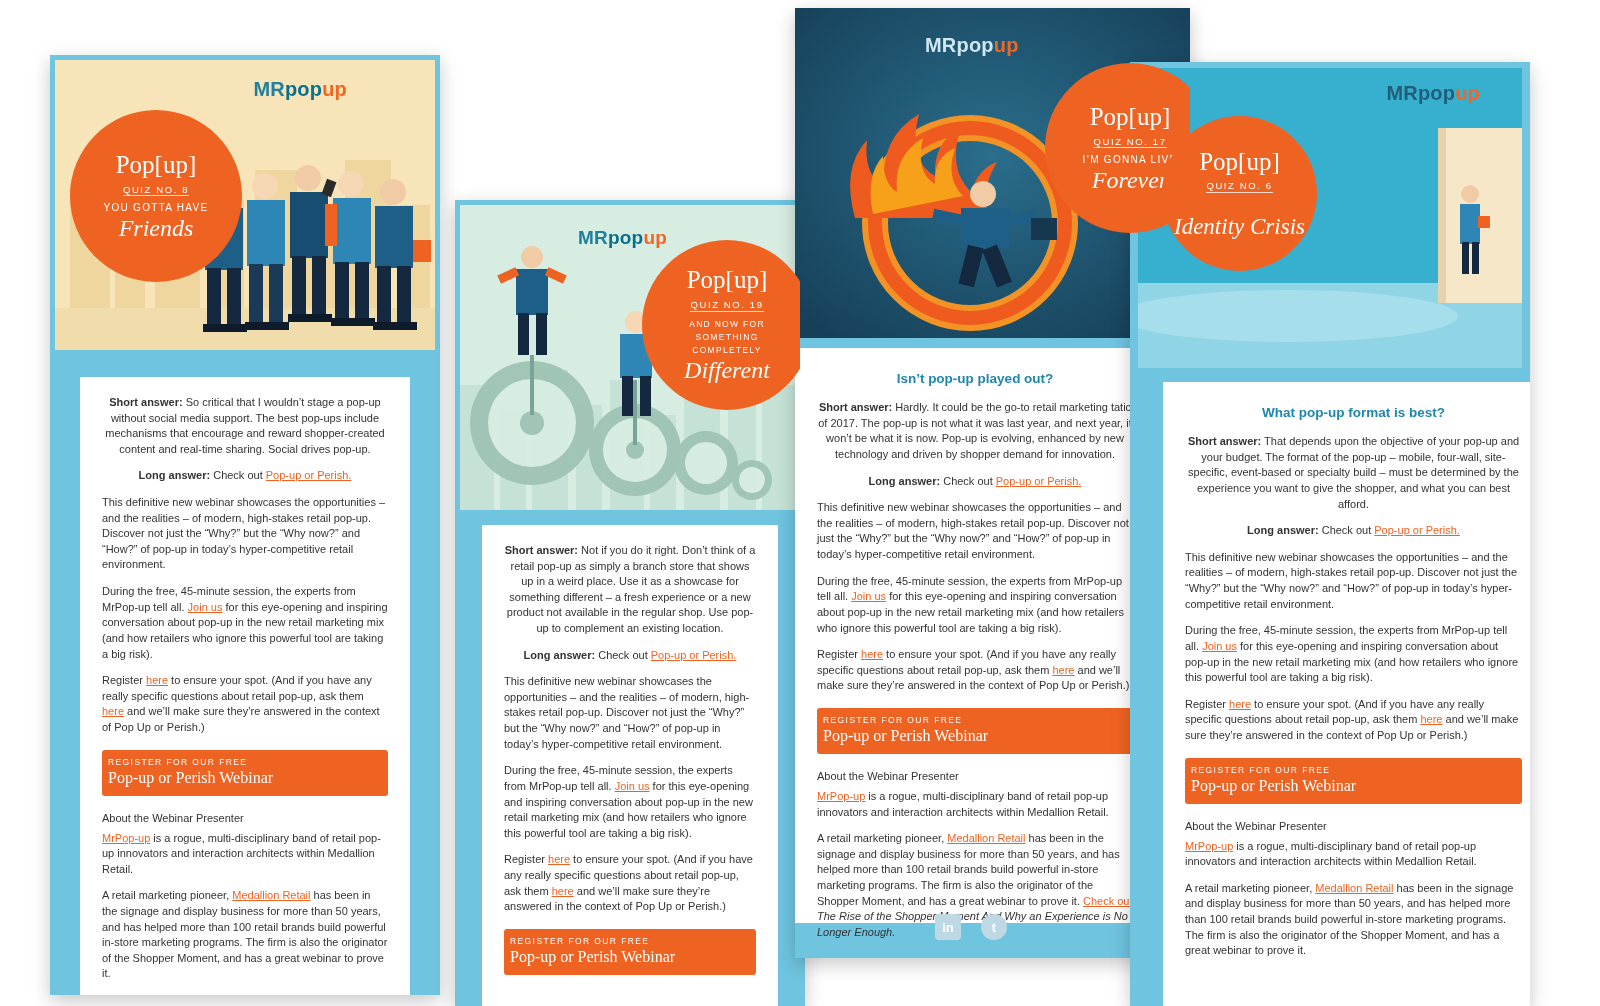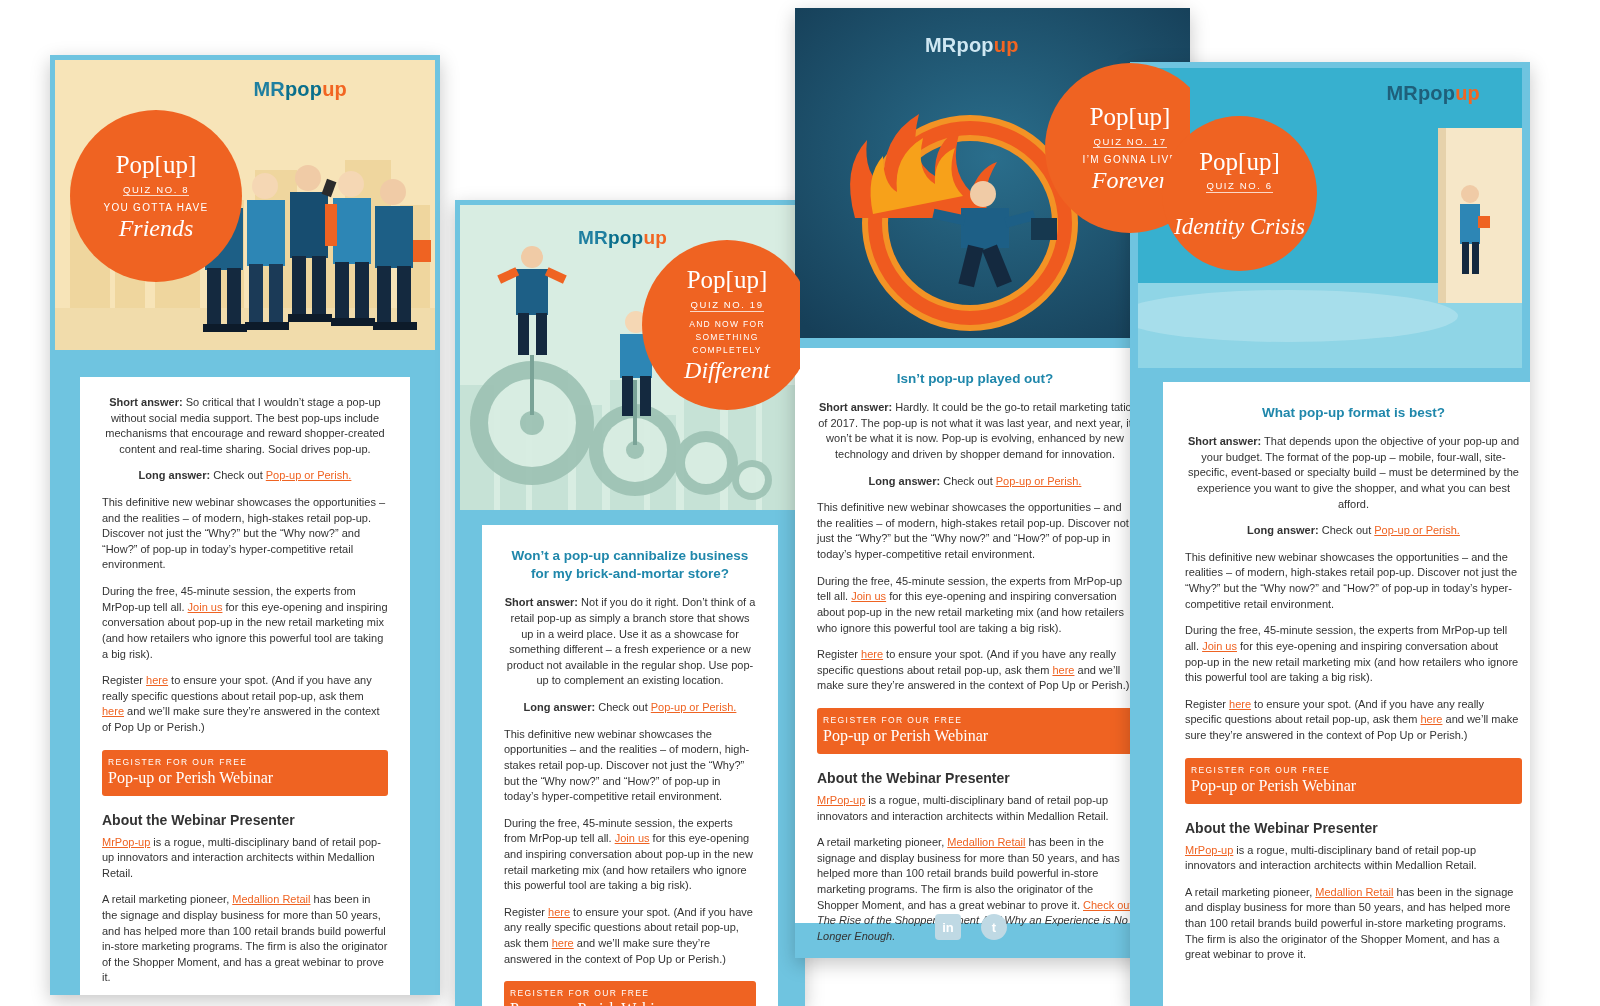--- a/index.html
+++ b/index.html
@@ -54,21 +54,21 @@
   .p.center{text-align:center;}
   .lbl{font-weight:bold;}
   .lnk{color:#ef6322;text-decoration:underline;}
   .cta{
     display:block;background:#ef6322;color:#fff;text-align:left;
     border-radius:3px;padding:7px 6px 9px;margin:14px auto 16px;
     text-decoration:none;
   }
   .cta .c1{font-size:8.5px;letter-spacing:1.4px;display:block;}
   .cta .c2{font-family:"Liberation Serif", serif;font-size:16px;display:block;margin-top:2px;}
-  .sub-h{font-weight:bold;font-size:14px;margin:2px 0 7px;}
+  .sub-h{font-weight:normal;font-size:11px;margin:2px 0 7px;}
   .ital{font-style:italic;}
 
   
   #card1{left:50px;top:55px;width:390px;height:940px;}
   #card1 .hero{position:absolute;left:5px;top:5px;width:380px;height:290px;background:#f7e4b8;}
   #card1 .panel{left:30px;top:322px;width:330px;height:620px;}
 
   
   #card2{left:455px;top:200px;width:350px;height:806px;}
   #card2 .hero{position:absolute;left:5px;top:5px;width:340px;height:305px;background:#d8ede2;}
@@ -239,21 +239,20 @@
       </div>
       <div class="badge" style="right:-12px;top:35px;width:170px;height:170px;">
         <div class="b1">Pop[up]</div>
         <div class="b2">QUIZ NO. 19</div>
         <div class="b3" style="font-size:8.5px;line-height:1.5;max-width:135px;">AND NOW FOR SOMETHING COMPLETELY</div>
         <div class="b4">Different</div>
       </div>
     </div>
 
     <div class="panel">
-      <div class="q-title">Won’t a pop-up cannibalize business for my brick-and-mortar store?</div>
       <p class="p center"><span class="lbl">Short answer:</span> <span>Not if you do it right. Don’t think of a retail pop-up as simply a branch store that shows up in a weird place. Use it as a showcase for something different – a fresh experience or a new product not available in the regular shop. Use pop-up to complement an existing location.</span></p>
       <p class="p center"><span class="lbl">Long answer:</span> <span>Check out </span><a class="lnk" href="#">Pop-up or Perish.</a></p>
       <p class="p">This definitive new webinar showcases the opportunities – and the realities – of modern, high-stakes retail pop-up. Discover not just the “Why?” but the “Why now?” and “How?” of pop-up in today’s hyper-competitive retail environment.</p>
       <p class="p"><span>During the free, 45-minute session, the experts from MrPop-up tell all. </span><a class="lnk" href="#">Join us</a><span> for this eye-opening and inspiring conversation about pop-up in the new retail marketing mix (and how retailers who ignore this powerful tool are taking a big risk).</span></p>
       <p class="p"><span>Register </span><a class="lnk" href="#">here</a><span> to ensure your spot. (And if you have any really specific questions about retail pop-up, ask them </span><a class="lnk" href="#">here</a><span> and we’ll make sure they’re answered in the context of Pop Up or Perish.)</span></p>
       <a class="cta" href="#">
         <span class="c1">REGISTER FOR OUR FREE</span>
         <span class="c2">Pop-up or Perish Webinar</span>
       </a>
 

